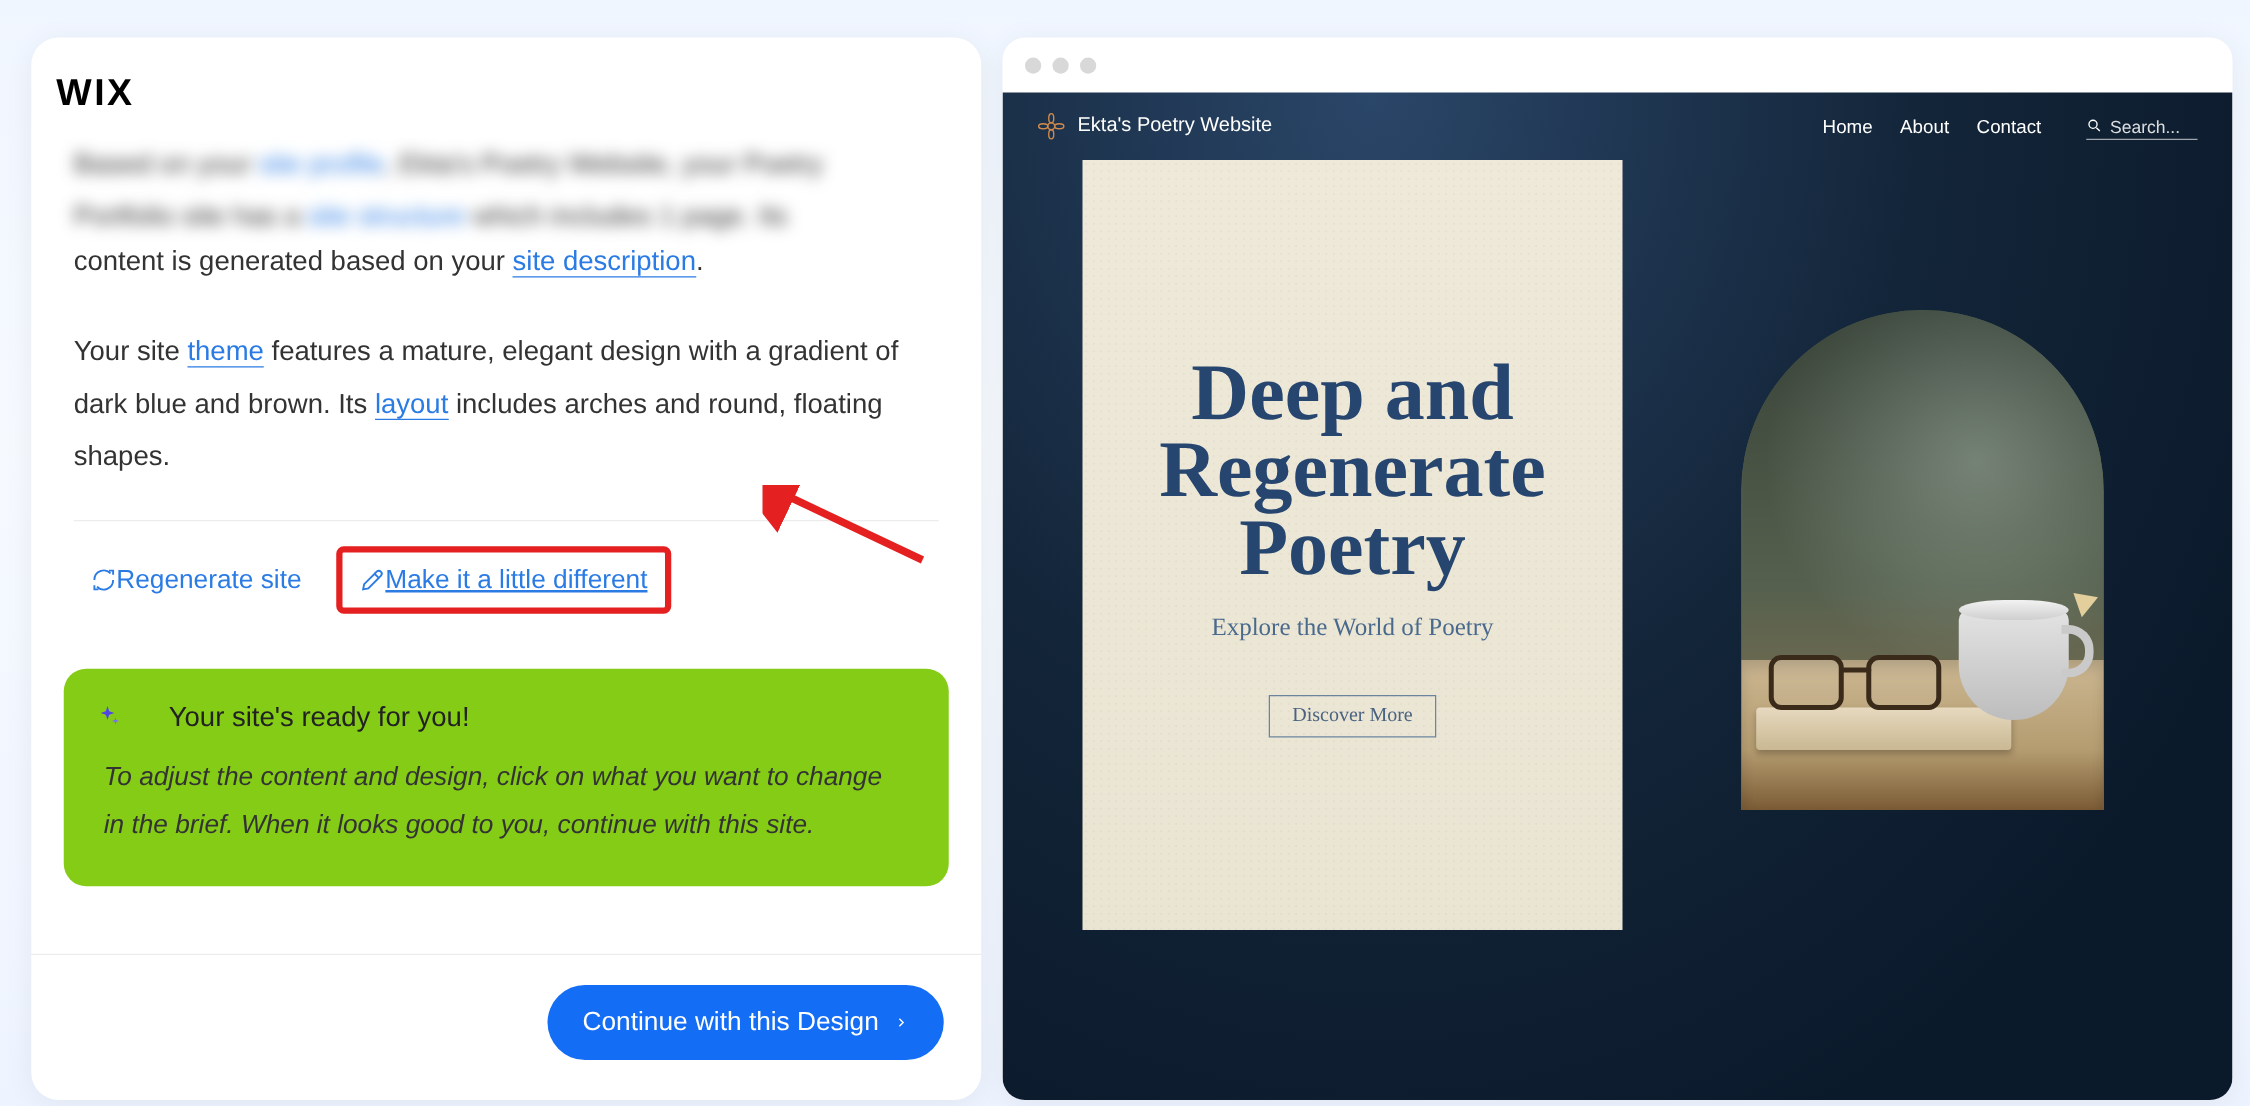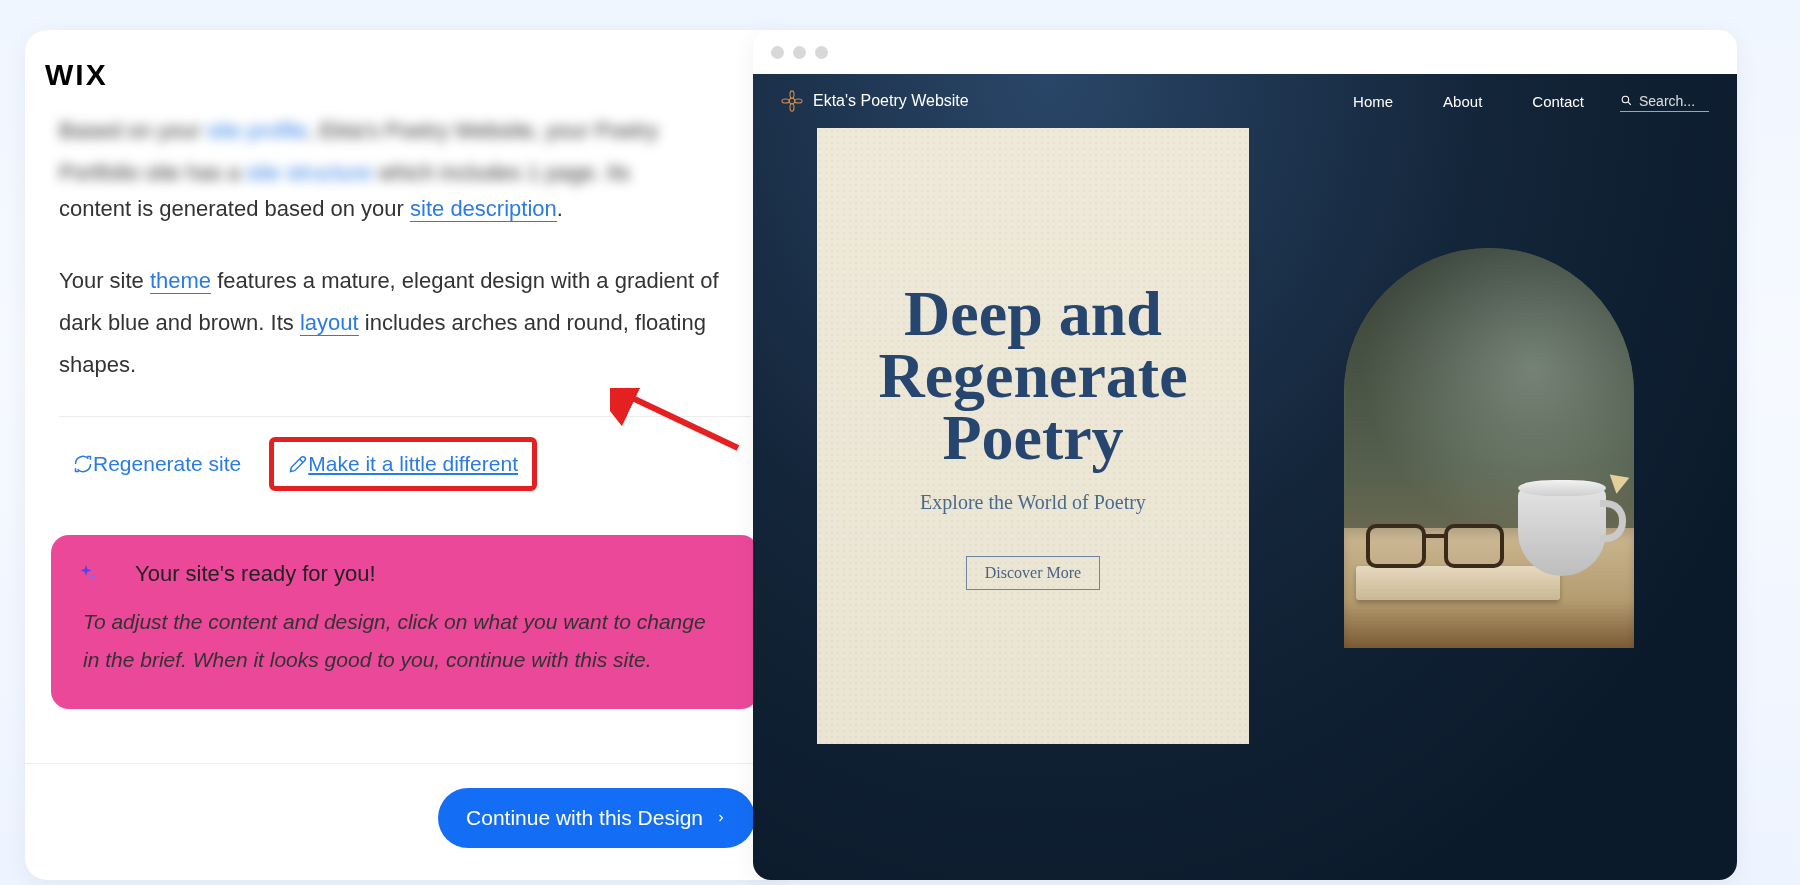--- a/index.html
+++ b/index.html
@@ -15,39 +15,39 @@
     .blur-link{color:#2a7be4;}
     .crisp{padding:0 34px;font-size:22px;line-height:42px;color:#333;}
     .crisp a{color:#2a7be4;text-decoration:none;border-bottom:1px solid #2a7be4;}
     .p1{margin-top:-6px;}
     .p2{margin-top:30px;}
     .divider{margin:30px 34px 0 34px;height:1px;background:#ececec;}
     .actions-row{padding:20px 34px 24px 34px;display:flex;gap:14px;align-items:center;}
     .link-btn{display:inline-flex;align-items:center;font-size:21px;color:#2a7be4;background:transparent;border:none;cursor:pointer;padding:10px 14px;border-radius:6px;justify-content:space-between;}
     .link-btn svg{width:20px;height:20px;fill:none;stroke:#2a7be4;stroke-width:1.8;}
     .red-box{border:5px solid #e52020;border-radius:6px;text-decoration:underline;}
-    .ready-card{margin:20px 26px 0 26px;background:#ec4899;border-radius:18px;padding:26px 32px 30px 32px;position:relative;}
+    .ready-card{margin:20px 26px 0 26px;background:#84cc16;border-radius:18px;padding:26px 32px 30px 32px;position:relative;}
     .sparkle{position:absolute;left:24px;top:28px;color:#5b4dff;}
     .ready-title{font-size:22px;color:#222;margin-left:52px;margin-bottom:16px;}
     .ready-body{font-size:21px;line-height:38px;color:#333;font-style:italic;}
     .panel-footer{border-top:1px solid #ececec;padding:24px 30px 32px 30px;display:flex;justify-content:flex-end;}
     .primary-btn{background:#146ef5;color:#fff;border:none;font-size:21px;padding:18px 28px;border-radius:999px;display:inline-flex;align-items:center;gap:12px;cursor:pointer;}
     .primary-btn svg{width:12px;height:12px;fill:none;stroke:#fff;stroke-width:2.2;}
     
     .arrow{position:absolute;left:610px;top:388px;pointer-events:none;}
     
-    .browser{position:absolute;left:753px;top:30px;width:984px;height:850px;background:#fff;border-radius:18px;box-shadow:0 4px 24px rgba(0,0,0,.06);display:flex;flex-direction:column;overflow:hidden;}
+    .browser{position:absolute;left:802px;top:30px;width:984px;height:850px;background:#fff;border-radius:18px;box-shadow:0 4px 24px rgba(0,0,0,.06);display:flex;flex-direction:column;overflow:hidden;}
     .chrome{height:44px;display:flex;align-items:center;padding-left:18px;gap:9px;}
     .dot{width:13px;height:13px;border-radius:50%;background:#d8d8d8;}
     .site{flex:1;background:radial-gradient(ellipse at 30% 0%,#2a4668 0%,#132539 45%,#0b1a2b 80%);position:relative;}
     .topbar{position:absolute;top:0;left:0;right:0;height:54px;display:flex;align-items:center;padding:0 28px;color:#fff;font-size:16px;}
     .brand{display:flex;align-items:center;gap:10px;}
     .brand-icon{width:22px;height:22px;}
     .nav{margin-left:auto;display:flex;align-items:center;gap:22px;font-size:15px;}
-    .nav a{color:#fff;text-decoration:none;margin-left:28px;}
+    .nav a{color:#fff;text-decoration:none;}
     .search{display:flex;align-items:center;gap:6px;border-bottom:1px solid rgba(255,255,255,.6);padding:2px 0;margin-left:14px;}
     .search input{background:transparent;border:none;color:#fff;font-size:14px;width:70px;outline:none;}
     .search input::placeholder{color:rgba(255,255,255,.85);}
     .search svg{width:13px;height:13px;fill:none;stroke:#fff;stroke-width:2;}
     
     .poster{position:absolute;left:64px;top:54px;width:432px;height:616px;background:linear-gradient(180deg,#efe9d9 0%,#eae4d3 100%);display:flex;flex-direction:column;align-items:center;justify-content:center;text-align:center;padding:40px;}
     .poster::before{content:"";position:absolute;inset:0;background-image:radial-gradient(rgba(0,0,0,.06) 1px,transparent 1px);background-size:6px 6px;opacity:.6;}
     .poster h1{position:relative;font-family:Georgia,'Times New Roman',serif;font-size:64px;line-height:62px;font-weight:700;color:#26466f;margin-bottom:22px;}
     .poster .sub{position:relative;font-family:Georgia,serif;font-size:20px;color:#496a8c;margin-bottom:42px;}
     .poster .disc{position:relative;font-family:Georgia,serif;font-size:16px;color:#4a6380;border:1px solid #6c859f;padding:7px 18px;background:transparent;cursor:pointer;}

